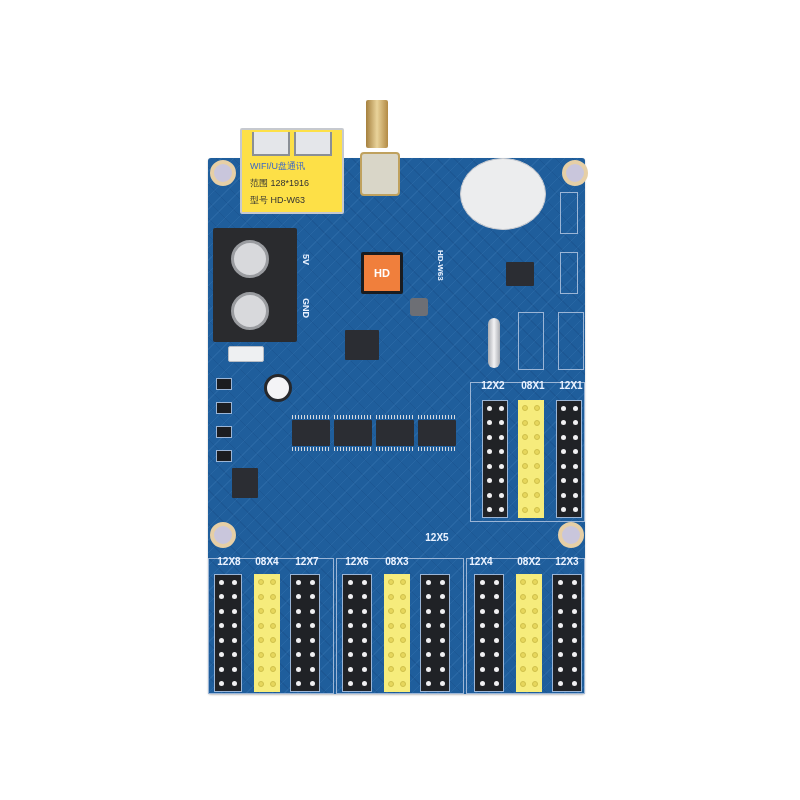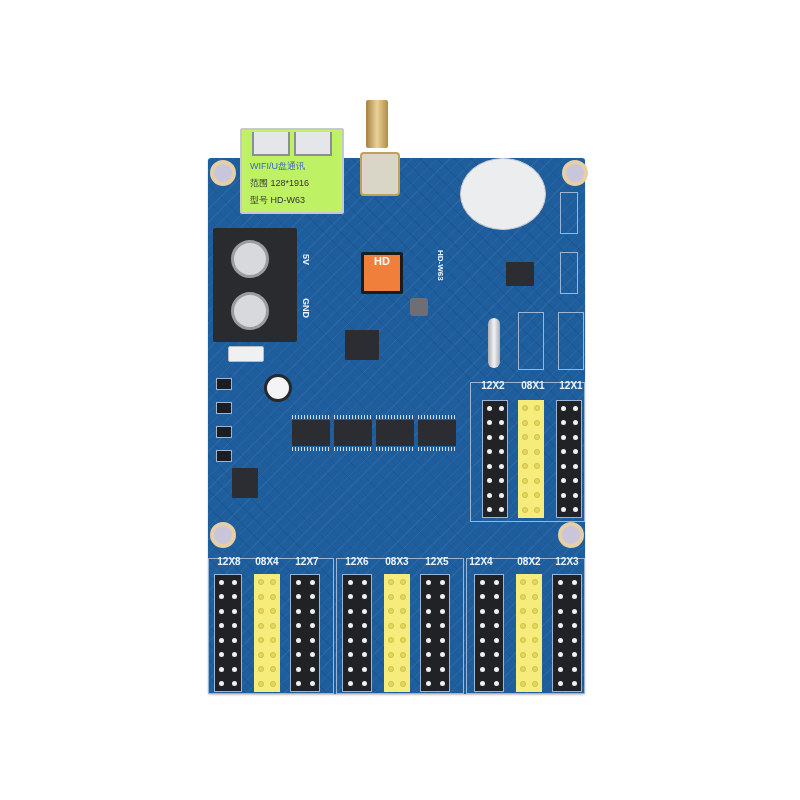--- a/index.html
+++ b/index.html
@@ -5,31 +5,31 @@
   html,body{margin:0;padding:0;background:#ffffff;}
   body{width:800px;height:800px;position:relative;overflow:hidden;font-family:"Liberation Sans",sans-serif;}
   .abs{position:absolute;}
   .board{left:208px;top:158px;width:377px;height:536px;background:#1f5e9c;border-radius:3px;
     box-shadow:0 1px 2px rgba(0,0,0,.25);
     background-image:
       repeating-linear-gradient(135deg, rgba(120,180,235,.10) 0 1px, transparent 1px 9px),
       repeating-linear-gradient(45deg, rgba(10,40,90,.12) 0 1px, transparent 1px 12px);
   }
   .hole{width:26px;height:26px;border-radius:50%;background:#c9c6dc;border:4px solid #e6cfa6;box-sizing:border-box;}
-  .usb{left:240px;top:128px;width:100px;height:82px;background:#bef264;border:2px solid #c6c9cf;border-radius:2px;}
+  .usb{left:240px;top:128px;width:100px;height:82px;background:#fde047;border:2px solid #c6c9cf;border-radius:2px;}
   .usb-port{position:absolute;top:2px;width:34px;height:22px;border:2px solid #8a8f96;border-top:none;background:#e4e6ea;}
   .usb-label{position:absolute;left:8px;font-size:9px;color:#333;white-space:nowrap;}
   .usb-label.blue{color:#3a66c8;}
   .sma-body{left:366px;top:100px;width:22px;height:48px;background:linear-gradient(90deg,#a5803e,#e9d39a,#b38a44);border-radius:2px;}
   .sma-base{left:360px;top:152px;width:36px;height:40px;background:#d9d6c8;border:2px solid #bfa15e;border-radius:4px;}
   .terminal{left:213px;top:228px;width:84px;height:114px;background:#2a2b2e;border-radius:2px;}
   .screw{position:absolute;left:18px;width:38px;height:38px;border-radius:50%;background:#d8d9dc;border:3px solid #9a9ca0;box-sizing:border-box;}
   .silk{color:#e8f1ff;font-size:9px;font-weight:bold;white-space:nowrap;}
   .vert{writing-mode:vertical-rl;}
-  .orange-chip{left:361px;top:252px;width:36px;height:36px;background:#f07f3c;border:3px solid #1a1c20;border-radius:2px;color:#fff;font-size:11px;font-weight:bold;display:flex;align-items:flex-start;justify-content:center;}
+  .orange-chip{left:361px;top:252px;width:36px;height:36px;background:#f07f3c;border:3px solid #1a1c20;border-radius:2px;color:#fff;font-size:11px;font-weight:bold;display:flex;align-items:center;justify-content:center;}
   .ic{background:#2b2d33;border-radius:1px;}
   .pins-t,.pins-b{position:absolute;left:0;right:0;height:4px;background:repeating-linear-gradient(90deg,#d7d9de 0 1px,transparent 1px 3px);}
   .pins-t{top:-5px;} .pins-b{bottom:-5px;}
   .buzzer{left:460px;top:158px;width:84px;height:70px;border-radius:50%;background:#ecedee;border:1px solid #c9cbd0;}
   .crystal{left:488px;top:318px;width:12px;height:50px;background:linear-gradient(90deg,#a9acb2,#f3f3f5,#a9acb2);border-radius:6px;}
   .cap{left:264px;top:374px;width:22px;height:22px;border-radius:50%;background:#f4f4f6;border:3px solid #26282c;}
   .header{background:#202226;border:1px solid #9bb5d6;box-sizing:border-box;}
   .header.yellow{background:#f6ec7c;border-color:#f6ec7c;}
   .pinrow{display:flex;justify-content:space-around;align-items:center;}
   .pin{width:5px;height:5px;border-radius:50%;background:#f0f0f2;}
@@ -221,21 +221,21 @@
 
 <div class="abs group-box" style="left:208px;top:558px;width:126px;height:136px;"></div>
 <div class="abs group-box" style="left:336px;top:558px;width:128px;height:136px;"></div>
 <div class="abs group-box" style="left:466px;top:558px;width:119px;height:136px;"></div>
 
 <div class="abs hlabel" style="left:214px;top:556px;width:30px;">12X8</div>
 <div class="abs hlabel" style="left:252px;top:556px;width:30px;">08X4</div>
 <div class="abs hlabel" style="left:292px;top:556px;width:30px;">12X7</div>
 <div class="abs hlabel" style="left:342px;top:556px;width:30px;">12X6</div>
 <div class="abs hlabel" style="left:382px;top:556px;width:30px;">08X3</div>
-<div class="abs hlabel" style="left:422px;top:556px;width:30px;">12X5</div>
+<div class="abs hlabel" style="left:422px;top:532px;width:30px;">12X5</div>
 <div class="abs hlabel" style="left:466px;top:556px;width:30px;">12X4</div>
 <div class="abs hlabel" style="left:514px;top:556px;width:30px;">08X2</div>
 <div class="abs hlabel" style="left:552px;top:556px;width:30px;">12X3</div>
 
 <div class="abs header" style="left:214px;top:574px;width:28px;height:118px;">
     <div class="pinrow" style="height: 14.5px;">
       <div class="pin"></div>
       <div class="pin"></div>
     </div>
     <div class="pinrow" style="height: 14.5px;">

